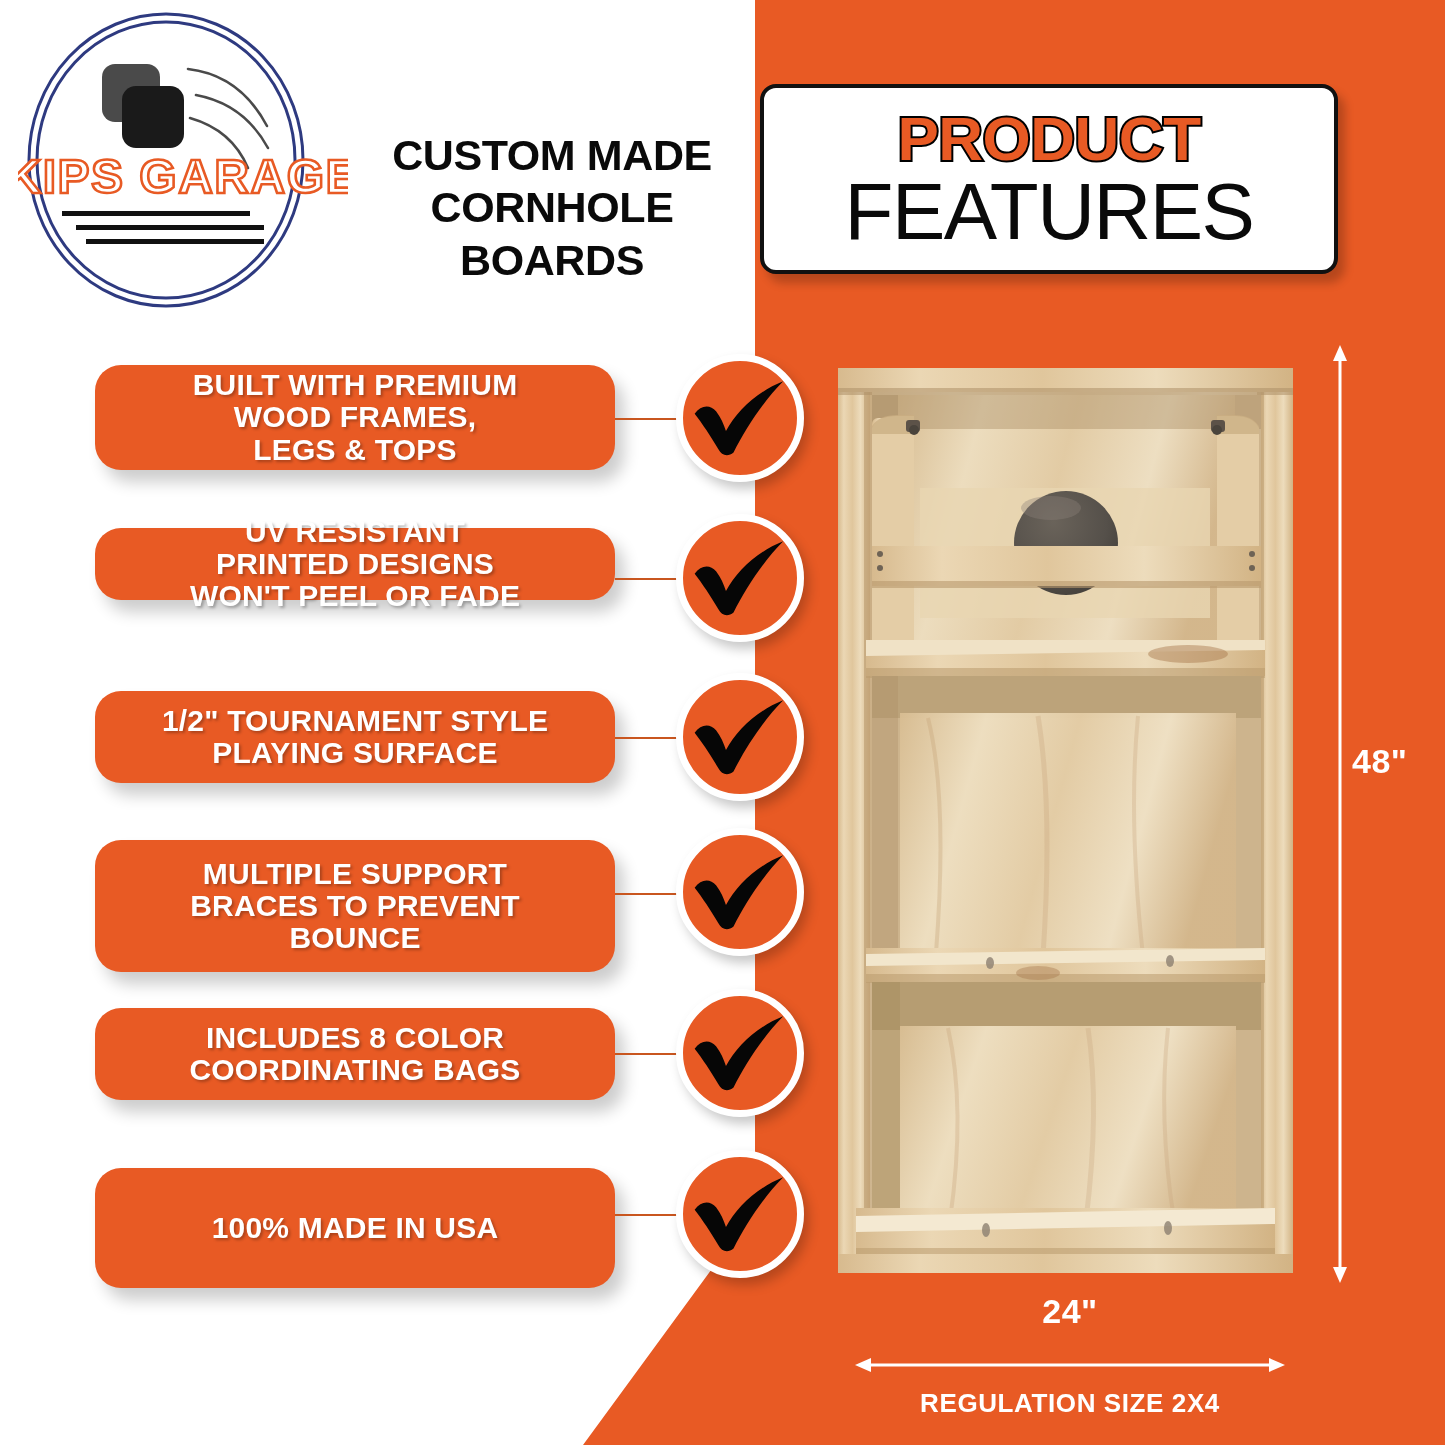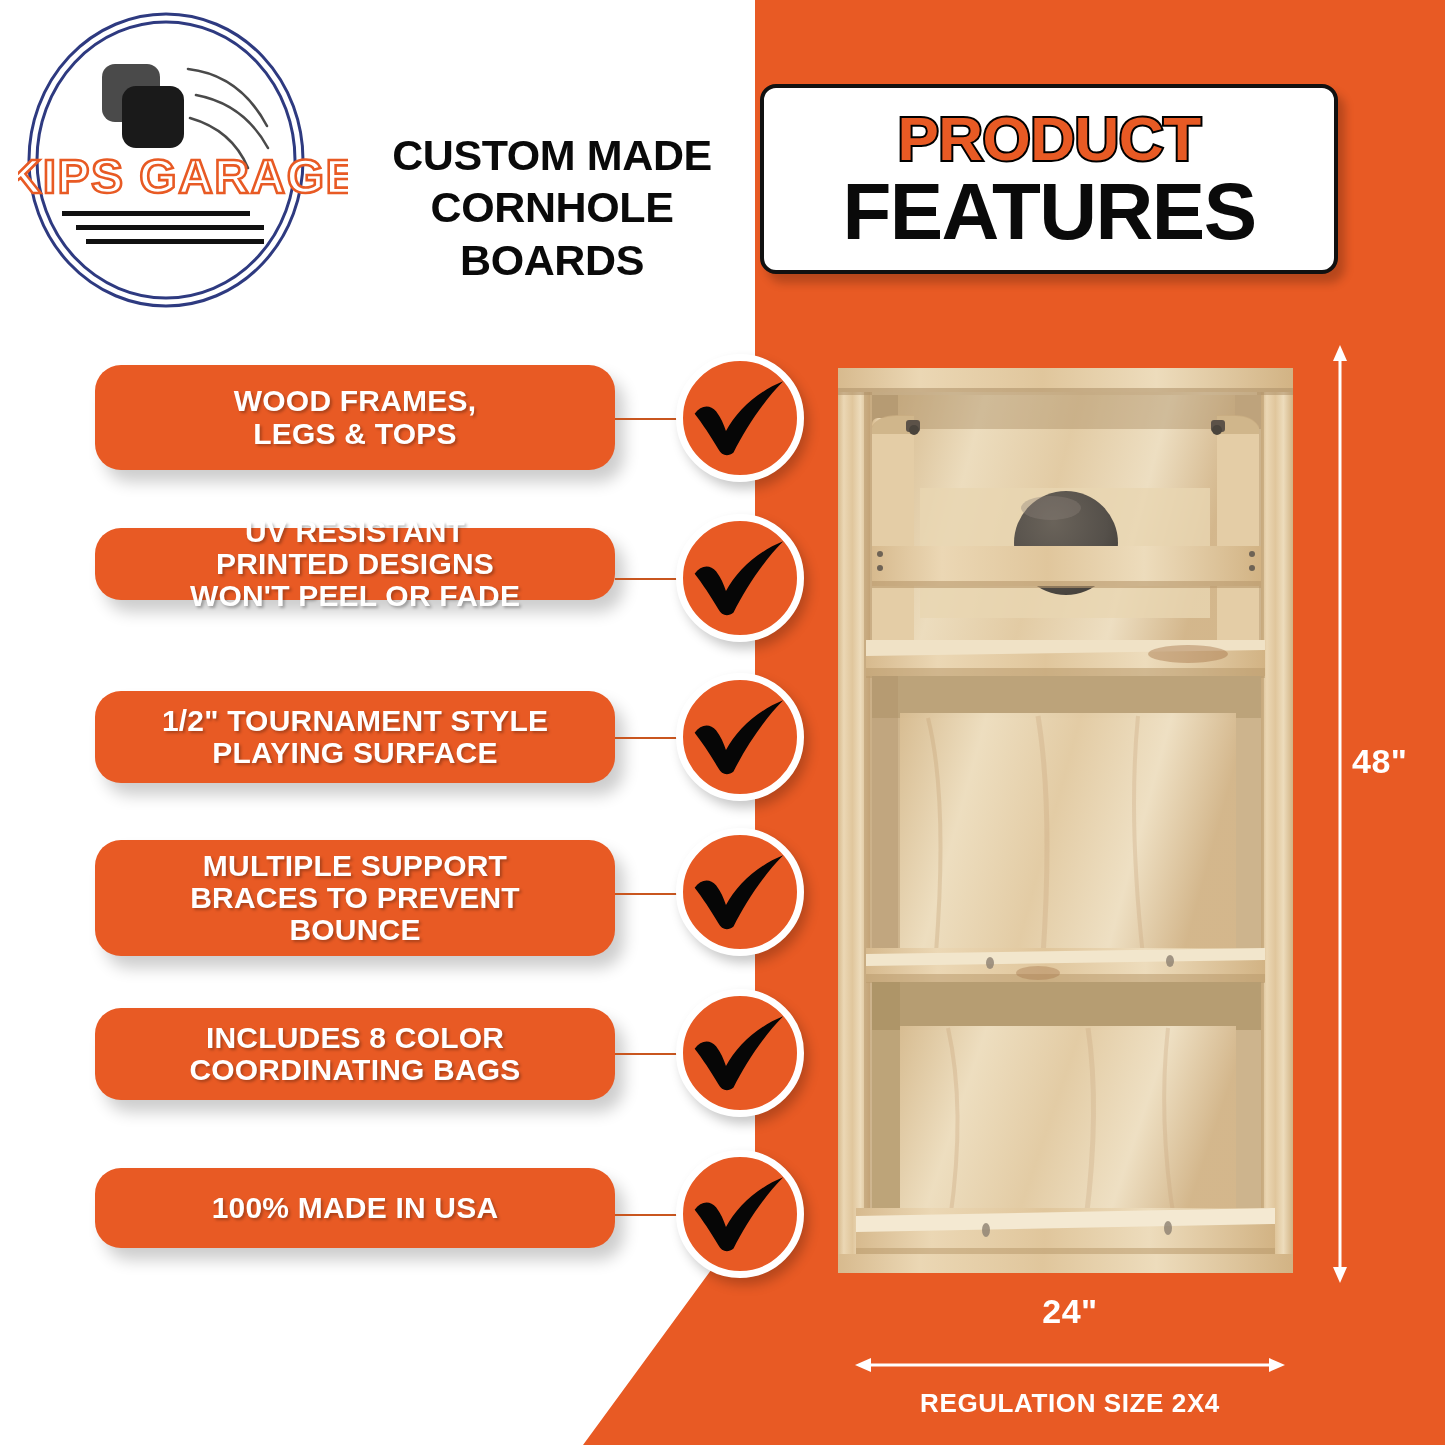--- a/index.html
+++ b/index.html
@@ -43,21 +43,21 @@
     box-shadow: 7px 9px 10px rgba(0,0,0,0.22);
   }
   .banner-top {
     font-weight: 900; font-size: 62px; letter-spacing: -0.5px; line-height: 1;
     color: #E85A24;
     -webkit-text-stroke: 4px #000;
     paint-order: stroke fill;
     margin-bottom: 4px;
   }
   .banner-bottom {
-    font-weight: 700; font-size: 80px; letter-spacing: -1.5px; line-height: 0.95;
+    font-weight: 400; font-size: 80px; letter-spacing: -1.5px; line-height: 0.95;
     color: #0a0a0a;
   }
   .pill {
     position: absolute; left: 95px; width: 520px;
     background: #E85A24; border-radius: 26px;
     display: flex; align-items: center; justify-content: center;
     box-shadow: 9px 12px 16px rgba(0,0,0,0.20);
   }
   .pill-text {
     color: #ffffff; text-align: center; font-weight: 700;
@@ -136,20 +136,21 @@
   </div>
 
   <div class="banner">
     <div class="banner-top">PRODUCT</div>
     <div class="banner-bottom">FEATURES</div>
   </div>
 
   <div class="connector" style="left:615px; top:418px; width:85px;"></div>
   <div class="pill" style="top:365px; height:105px;">
     <div class="pill-text">
+      <span class="l">BUILT WITH PREMIUM</span>
       <span class="l">WOOD FRAMES,</span>
       <span class="l">LEGS &amp; TOPS</span>
     </div>
   </div>
   <div class="check-badge" style="left:676px; top:354px;">
     <svg viewBox="0 0 100 100">
       <path d="M8 46 C 14 38, 22 37, 28 44 C 32 49, 35 56, 37 62 C 47 44, 65 26, 90 16 C 72 34, 55 60, 44 82 C 39 86, 33 85, 30 79 C 23 67, 15 55, 8 46 Z" fill="#060606"></path>
     </svg>
   </div>
 
@@ -174,21 +175,21 @@
       <span class="l">PLAYING SURFACE</span>
     </div>
   </div>
   <div class="check-badge" style="left:676px; top:673px;">
     <svg viewBox="0 0 100 100">
       <path d="M8 46 C 14 38, 22 37, 28 44 C 32 49, 35 56, 37 62 C 47 44, 65 26, 90 16 C 72 34, 55 60, 44 82 C 39 86, 33 85, 30 79 C 23 67, 15 55, 8 46 Z" fill="#060606"></path>
     </svg>
   </div>
 
   <div class="connector" style="left:615px; top:893px; width:85px;"></div>
-  <div class="pill" style="top:840px; height:116px;">
+  <div class="pill" style="top:840px; height:132px;">
     <div class="pill-text">
       <span class="l">MULTIPLE SUPPORT</span>
       <span class="l">BRACES TO PREVENT</span>
       <span class="l">BOUNCE</span>
     </div>
   </div>
   <div class="check-badge" style="left:676px; top:828px;">
     <svg viewBox="0 0 100 100">
       <path d="M8 46 C 14 38, 22 37, 28 44 C 32 49, 35 56, 37 62 C 47 44, 65 26, 90 16 C 72 34, 55 60, 44 82 C 39 86, 33 85, 30 79 C 23 67, 15 55, 8 46 Z" fill="#060606"></path>
     </svg>
@@ -201,21 +202,21 @@
       <span class="l">COORDINATING BAGS</span>
     </div>
   </div>
   <div class="check-badge" style="left:676px; top:989px;">
     <svg viewBox="0 0 100 100">
       <path d="M8 46 C 14 38, 22 37, 28 44 C 32 49, 35 56, 37 62 C 47 44, 65 26, 90 16 C 72 34, 55 60, 44 82 C 39 86, 33 85, 30 79 C 23 67, 15 55, 8 46 Z" fill="#060606"></path>
     </svg>
   </div>
 
   <div class="connector" style="left:615px; top:1214px; width:85px;"></div>
-  <div class="pill" style="top:1168px; height:80px;">
+  <div class="pill" style="top:1168px; height:120px;">
     <div class="pill-text">
       <span class="l">100% MADE IN USA</span>
     </div>
   </div>
   <div class="check-badge" style="left:676px; top:1150px;">
     <svg viewBox="0 0 100 100">
       <path d="M8 46 C 14 38, 22 37, 28 44 C 32 49, 35 56, 37 62 C 47 44, 65 26, 90 16 C 72 34, 55 60, 44 82 C 39 86, 33 85, 30 79 C 23 67, 15 55, 8 46 Z" fill="#060606"></path>
     </svg>
   </div>
 

